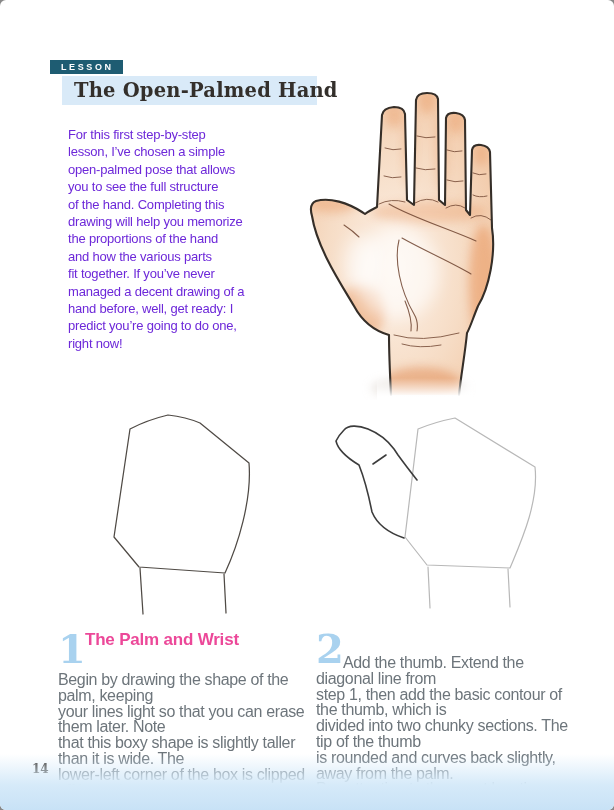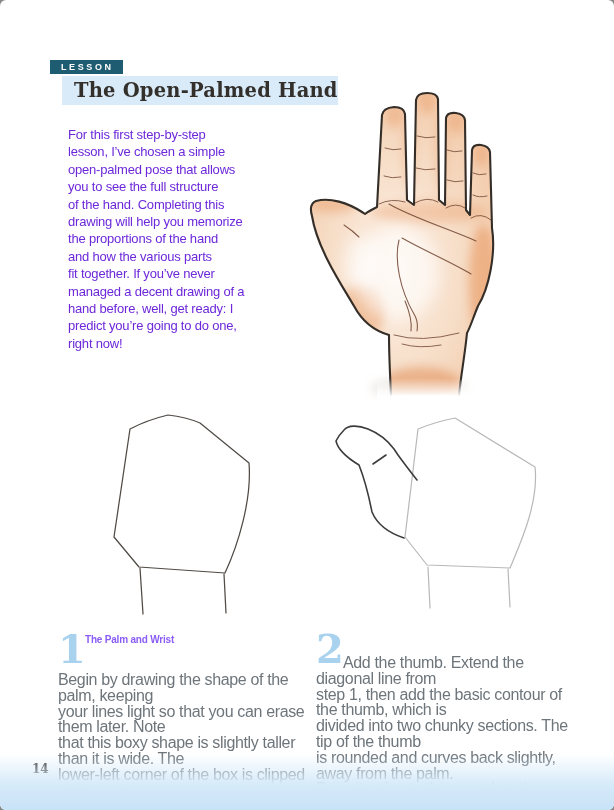--- a/index.html
+++ b/index.html
@@ -9,21 +9,21 @@
     font-family:"Liberation Sans", sans-serif;
     border-radius:6px;
   }
   
   .lesson-badge{
     position:absolute;left:50px;top:60px;height:14px;line-height:14px;
     background:#1e5c72;color:#fff;font-size:9px;font-weight:bold;
     letter-spacing:2.6px;padding:0 9px 0 11px;
   }
   .title-bar{
-    position:absolute;left:62px;top:76px;width:276px;height:29px;
+    position:absolute;left:62px;top:76px;width:255px;height:29px;
     background:#d9eaf8;
   }
   .title-text{
     position:absolute;left:12px;top:3px;white-space:nowrap;
     font-family:"DejaVu Serif", serif;font-weight:bold;
     font-size:19.5px;color:#332f2b;letter-spacing:.2px;
   }
   
   .intro{
     position:absolute;left:68px;top:126px;width:210px;
@@ -38,21 +38,21 @@
   
   .step{position:absolute;top:631px;}
   #step1{left:58px;width:250px;}
   #step2{left:316px;width:252px;}
   .step-number{
     float:left;width:27px;height:38px;line-height:36px;
     font-family:"DejaVu Serif", serif;font-weight:bold;
     font-size:40px;color:#a9d2ef;
   }
   .step-heading{
-    font-size:10px;font-weight:bold;color:#8b5cf6;
+    font-size:17px;font-weight:bold;color:#ec4899;
     letter-spacing:-.2px;line-height:17px;
   }
   .step-body{
     font-size:16px;line-height:15.8px;color:#6d757b;
     letter-spacing:-.35px;white-space:pre-line;margin-top:24px;
   }
   
   .page-number{
     position:absolute;left:32px;top:762px;
     font-family:"DejaVu Serif", serif;font-weight:bold;

